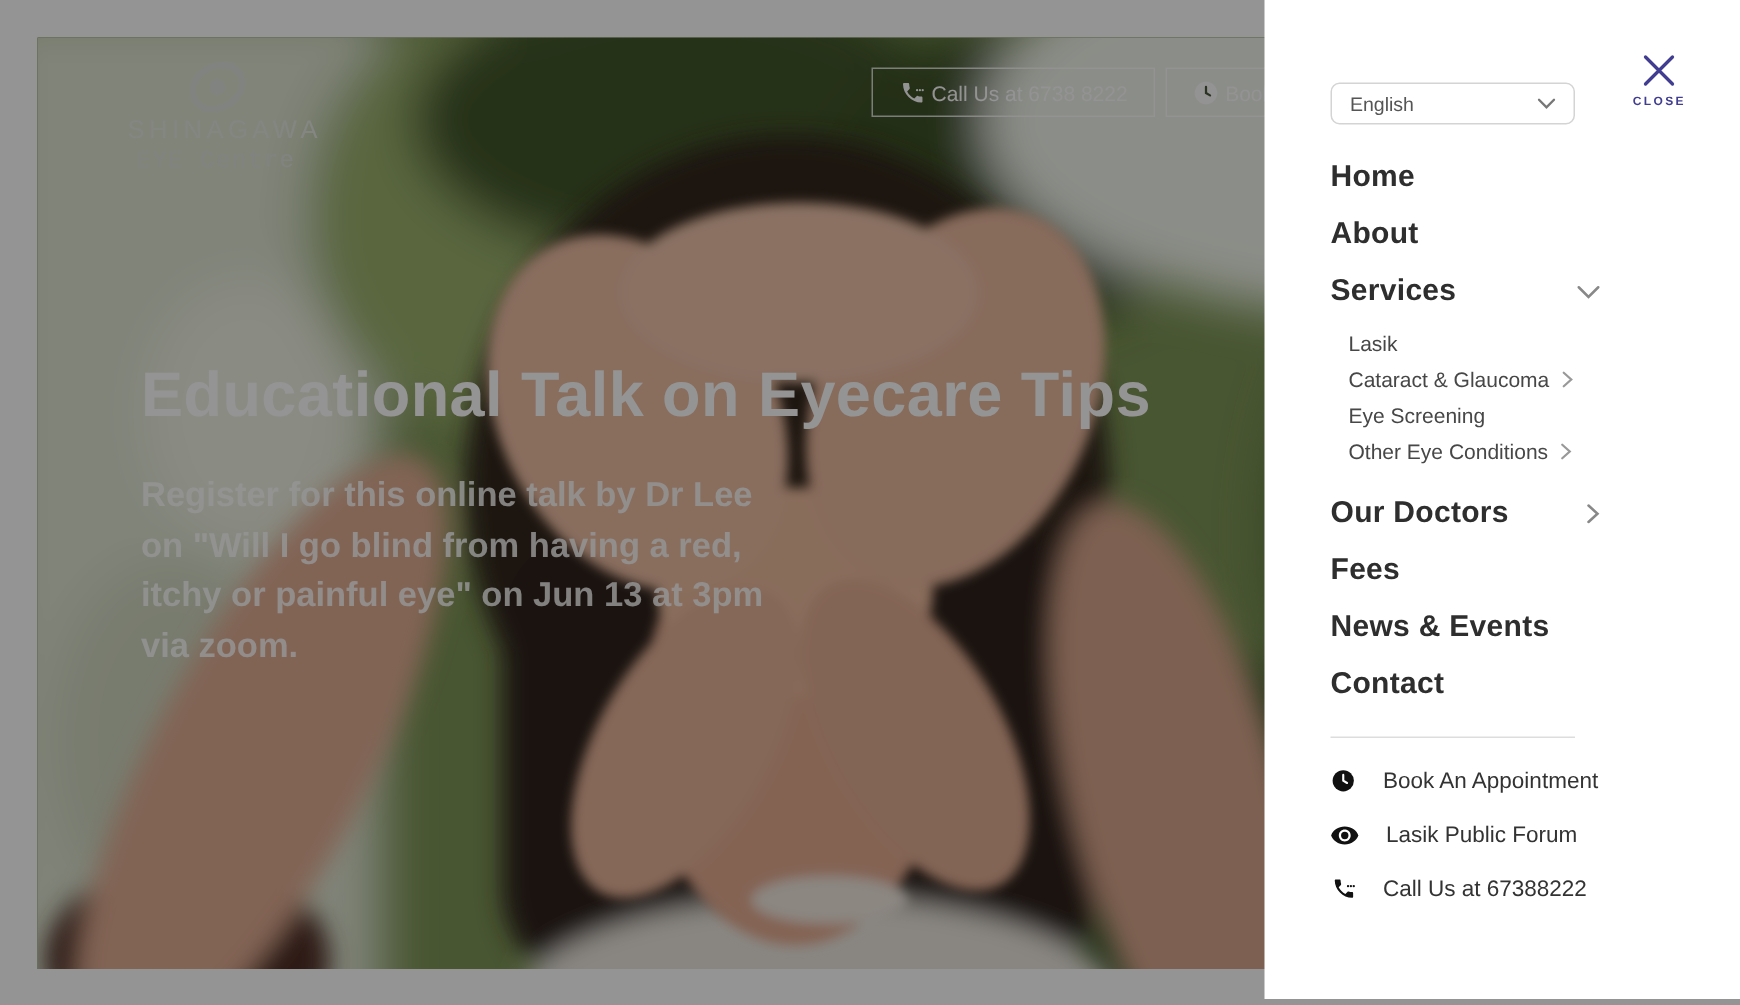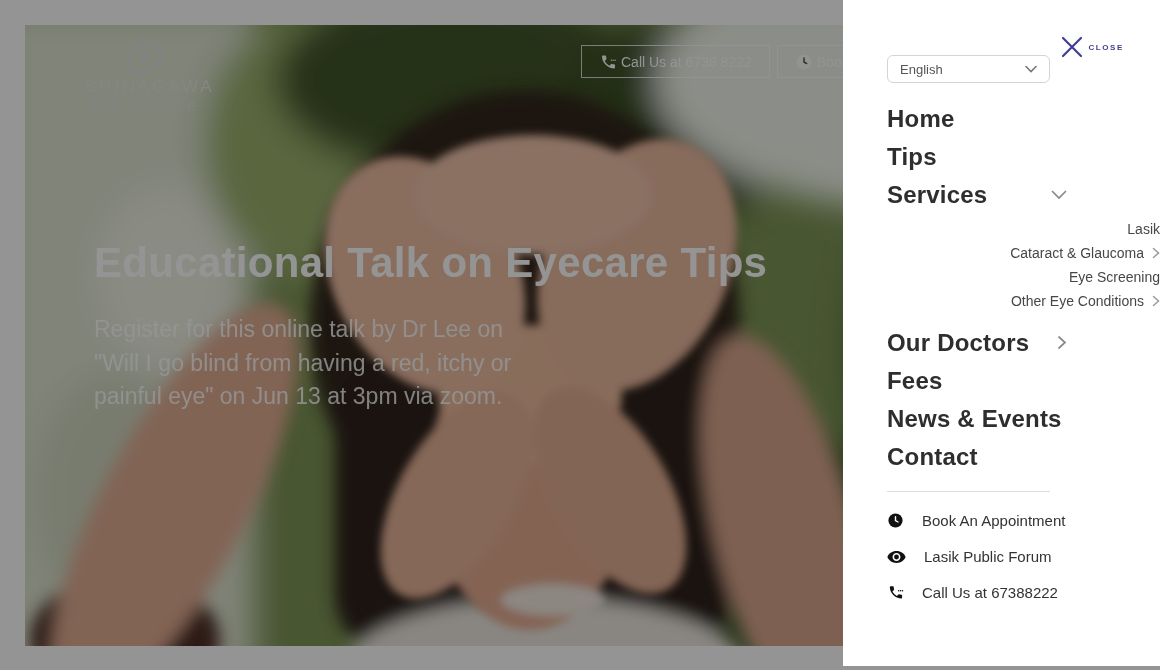--- a/index.html
+++ b/index.html
@@ -16,41 +16,41 @@
   .logo-line2{font-size:16px;letter-spacing:1px;color:#dfe2dc;margin-top:1px;padding-right:2px;font-family:Liberation Mono, monospace;}
 
   .header-buttons{position:absolute;left:556px;top:20px;display:flex;gap:7px;}
   .hbtn{display:inline-flex;align-items:center;gap:4px;height:33px;padding:0 17px;
     border:1px solid rgba(255,255,255,.78);background:transparent;color:#fdfdfd;
     font-size:14px;font-family:inherit;cursor:pointer;white-space:nowrap;}
   .hbtn svg{flex:0 0 auto;}
 
   .hero-copy{position:absolute;left:55px;top:214px;margin-left:14px;}
   .hero-title{margin:0;font-size:42px;font-weight:700;color:#ffffff;letter-spacing:.3px;white-space:nowrap;}
-  .hero-desc{margin:26px 0 0 0;width:432px;font-size:23px;line-height:1.46;font-weight:400;
+  .hero-desc{margin:26px 0 0 0;width:432px;font-size:23px;line-height:1.46;font-weight:700;
     color:rgba(255,255,255,.85);}
 
   
   .backdrop{position:fixed;inset:0;background:rgba(0,0,0,.42);z-index:5;}
 
   
   .drawer{position:fixed;top:0;right:0;width:317px;height:666px;background:#ffffff;z-index:10;
     box-sizing:border-box;padding:55px 0 0 44px;}
   .lang-select{width:163px;height:28px;box-sizing:border-box;border:1px solid #d4d4d4;border-radius:6px;
     display:flex;align-items:center;justify-content:space-between;padding:0 12px;
     font-size:13px;color:#555;cursor:pointer;background:#fff;}
-  .close-btn{position:absolute;top:33px;right:30px;display:flex;flex-direction:row;align-items:center;
+  .close-btn{position:absolute;top:33px;right:30px;display:flex;flex-direction:column;align-items:center;
     gap:3px;background:none;border:none;cursor:pointer;color:#413e91;font-family:inherit;
     font-size:8px;font-weight:700;letter-spacing:1.6px;}
   .menu{margin-top:25px;}
   .menu-row{display:flex;align-items:center;width:180px;margin-bottom:17px;cursor:pointer;text-decoration:none;}
-  .menu-label{font-size:24px;line-height:21px;font-weight:600;color:#2e2e2e;letter-spacing:.2px;}
+  .menu-label{font-size:20px;line-height:21px;font-weight:600;color:#2e2e2e;letter-spacing:.2px;}
   .menu-row .row-chevron{margin-left:auto;}
   .submenu{margin:10px 0 24px 12px;}
-  .submenu-row{display:flex;align-items:center;margin-bottom:10px;cursor:pointer;text-decoration:none;justify-content:flex-end;}
+  .submenu-row{display:flex;align-items:center;margin-bottom:10px;cursor:pointer;text-decoration:none;}
   .submenu-label{font-size:14px;line-height:14px;color:#474747;}
   .submenu-row .row-chevron{margin-left:8px;}
   .divider{border:none;border-top:1px solid #ddd;width:163px;margin:24px 0 18px 0;}
   .quick-link{display:flex;align-items:center;gap:18px;margin-bottom:15px;cursor:pointer;text-decoration:none;padding:2px 0;}
   .quick-label{font-size:15px;color:#333;}
 </style>
 </head>
 <body>
 
 <div class="page">
@@ -153,21 +153,21 @@
       <path d="M4 4 L22 22 M22 4 L4 22" stroke="#413e91" stroke-width="2.2" stroke-linecap="round"></path>
     </svg>
     <span>CLOSE</span>
   </button>
 
   <nav class="menu">
     <a class="menu-row">
       <span class="menu-label">Home</span>
     </a>
     <a class="menu-row">
-      <span class="menu-label">Tips</span>
+      <span class="menu-label">About</span>
     </a>
     <a class="menu-row">
       <span class="menu-label">Services</span>
       <svg class="row-chevron" width="16" height="10" viewBox="0 0 16 10">
         <path d="M1.5 1.5 L8 8 L14.5 1.5" fill="none" stroke="#888" stroke-width="1.7" stroke-linecap="round"></path>
       </svg>
     </a>
 
     <div class="submenu">
       <a class="submenu-row">

